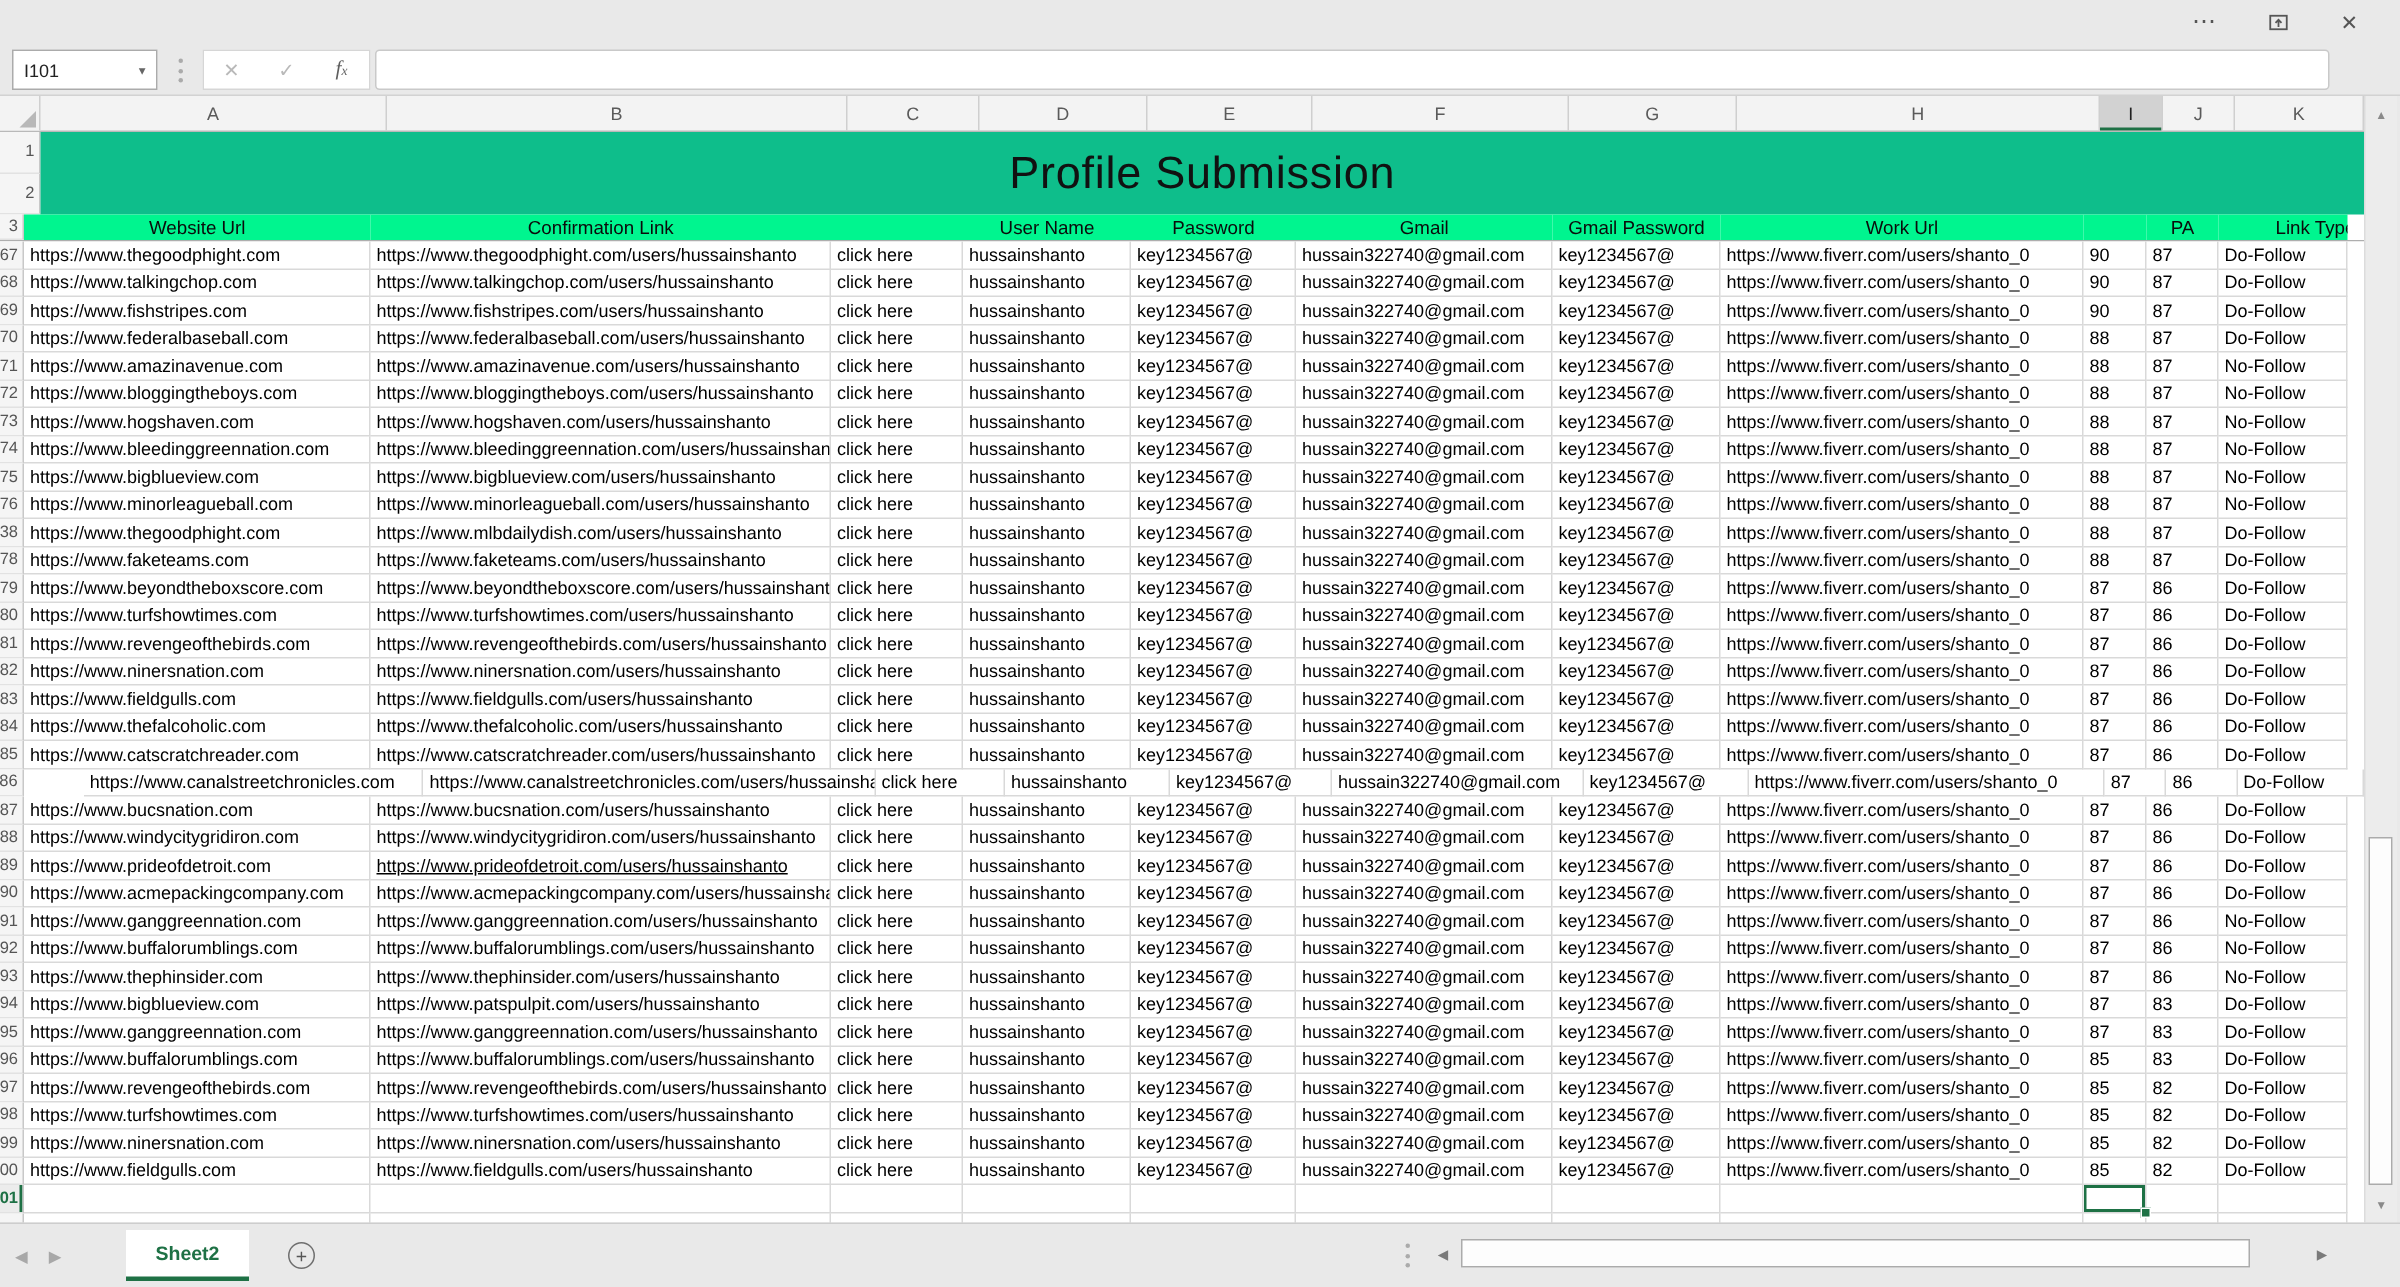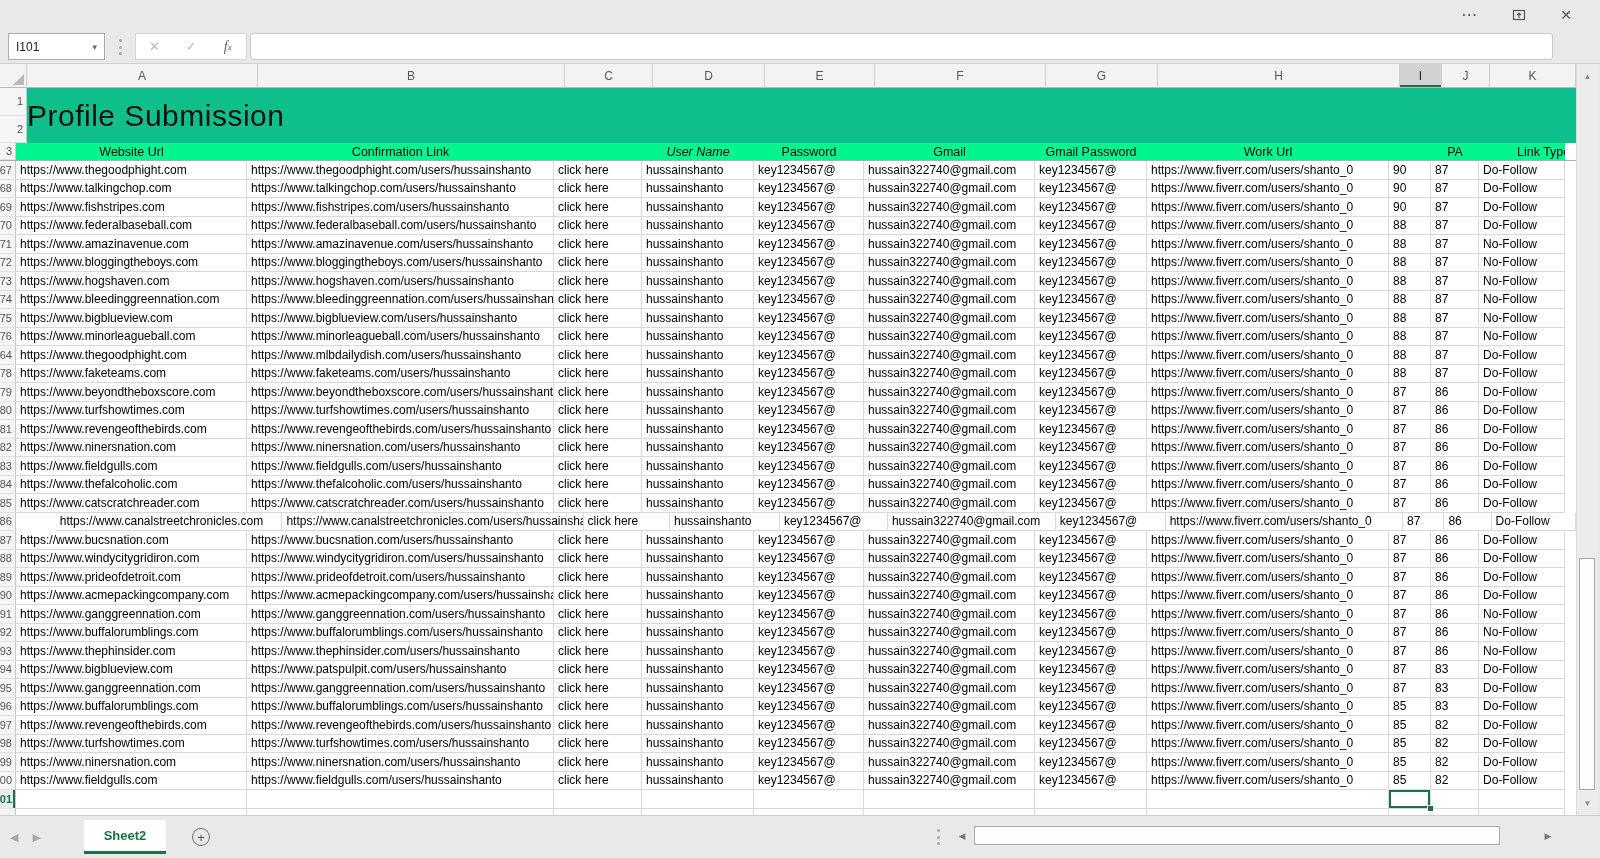--- a/index.html
+++ b/index.html
@@ -33,21 +33,21 @@
   .corner::after { content:""; position:absolute; right:2px; bottom:2px; border-bottom:11px solid #b8b8b8; border-left:11px solid transparent; }
   .colh { height:100%; border-right:1px solid #cfcfcf; display:flex; align-items:center; justify-content:center; font-size:12px; color:#5a5a5a; }
   .colh.sel { background:#d2d2d2; color:#222; box-shadow:inset 0 -2px 0 #1e7145; }
 
   .gutter { width:16px; background:#f5f5f5; border-right:1px solid #c8c8c8; border-bottom:1px solid #e2e2e2; display:flex; align-items:center; justify-content:flex-end; padding-right:3px; font-size:11px; color:#555; overflow:hidden; }
   .gutter.sel { color:#1e7145; font-weight:bold; box-shadow:inset -2px 0 0 #1e7145; background:#ececec; }
 
   .title-row { display:flex; height:55px; }
   .title-gutter { width:27px; display:flex; flex-direction:column; }
   .title-gutter .gutter { flex:1; width:100%; }
-  .title-band { width:1549px; background:#0ebe8b; display:flex; align-items:center; }
+  .title-band { width:1549px; background:#0ebe8b; display:flex; align-items:center; justify-content:center; }
   .title-text { font-size:30px; color:#111; letter-spacing:0.5px; }
 
   .hdr3-row { display:flex; height:18px; border-bottom:1px solid #aeaeae; }
   .hcell { height:100%; background:#00f58f; display:flex; align-items:center; justify-content:center; font-size:12.5px; color:#0b0b0b; white-space:nowrap; overflow:hidden; }
   .hcell.clip-right { justify-content:flex-start; padding-left:38px; }
 
   .drow { display:flex; height:18.5px; background:#fff; }
   .drow.partial { height:7px; }
   .dcell { height:100%; border-right:1px solid #d9d9d9; border-bottom:1px solid #d9d9d9; display:flex; align-items:center; padding-left:4px; font-size:12px; color:#000; white-space:nowrap; overflow:hidden; }
   .drow.partial .dcell { border-bottom:none; }
@@ -140,21 +140,21 @@
         <span class="title-text">Profile Submission</span>
       </div>
     </div>
 
     <div class="hdr3-row">
       <div class="gutter">3</div>
       <div id="hdr3-cells" style="display:flex;">
           <div class="hcell" style="width: 231px;">Website Url</div>
           <div class="hcell" style="width: 307px;">Confirmation Link</div>
           <div class="hcell" style="width: 88px;"></div>
-          <div class="hcell" style="width: 112px; font-style: italic;">User Name</div>
+          <div class="hcell" style="width: 112px;">User Name</div>
           <div class="hcell" style="width: 110px;">Password</div>
           <div class="hcell" style="width: 171px;">Gmail</div>
           <div class="hcell" style="width: 112px;">Gmail Password</div>
           <div class="hcell" style="width: 242px;">Work Url</div>
           <div class="hcell" style="width: 42px;"></div>
           <div class="hcell" style="width: 48px;">PA</div>
           <div class="hcell clip-right" style="width: 86px;">Link Type</div>
         </div>
     </div>
 
@@ -293,21 +293,21 @@
           <div class="dcell" style="width: 112px;">hussainshanto</div>
           <div class="dcell" style="width: 110px;">key1234567@</div>
           <div class="dcell" style="width: 171px;">hussain322740@gmail.com</div>
           <div class="dcell" style="width: 112px;">key1234567@</div>
           <div class="dcell" style="width: 242px;">https://www.fiverr.com/users/shanto_0</div>
           <div class="dcell" style="width: 42px;">88</div>
           <div class="dcell" style="width: 48px;">87</div>
           <div class="dcell" style="width: 86px;">No-Follow</div>
         </div>
         <div class="drow">
-          <div class="gutter">64</div>
+          <div class="gutter">38</div>
           <div class="dcell" style="width: 231px;">https://www.thegoodphight.com</div>
           <div class="dcell" style="width: 307px;">https://www.mlbdailydish.com/users/hussainshanto</div>
           <div class="dcell" style="width: 88px;">click here</div>
           <div class="dcell" style="width: 112px;">hussainshanto</div>
           <div class="dcell" style="width: 110px;">key1234567@</div>
           <div class="dcell" style="width: 171px;">hussain322740@gmail.com</div>
           <div class="dcell" style="width: 112px;">key1234567@</div>
           <div class="dcell" style="width: 242px;">https://www.fiverr.com/users/shanto_0</div>
           <div class="dcell" style="width: 42px;">88</div>
           <div class="dcell" style="width: 48px;">87</div>
@@ -463,21 +463,21 @@
           <div class="dcell" style="width: 171px;">hussain322740@gmail.com</div>
           <div class="dcell" style="width: 112px;">key1234567@</div>
           <div class="dcell" style="width: 242px;">https://www.fiverr.com/users/shanto_0</div>
           <div class="dcell" style="width: 42px;">87</div>
           <div class="dcell" style="width: 48px;">86</div>
           <div class="dcell" style="width: 86px;">Do-Follow</div>
         </div>
         <div class="drow">
           <div class="gutter">89</div>
           <div class="dcell" style="width: 231px;">https://www.prideofdetroit.com</div>
-          <div class="dcell" style="width: 307px;">https://www.prideofdetroit.com/users/hussainshanto</div>
+          <div class="dcell" style="width: 307px; text-decoration: underline;">https://www.prideofdetroit.com/users/hussainshanto</div>
           <div class="dcell" style="width: 88px;">click here</div>
           <div class="dcell" style="width: 112px;">hussainshanto</div>
           <div class="dcell" style="width: 110px;">key1234567@</div>
           <div class="dcell" style="width: 171px;">hussain322740@gmail.com</div>
           <div class="dcell" style="width: 112px;">key1234567@</div>
           <div class="dcell" style="width: 242px;">https://www.fiverr.com/users/shanto_0</div>
           <div class="dcell" style="width: 42px;">87</div>
           <div class="dcell" style="width: 48px;">86</div>
           <div class="dcell" style="width: 86px;">Do-Follow</div>
         </div>

